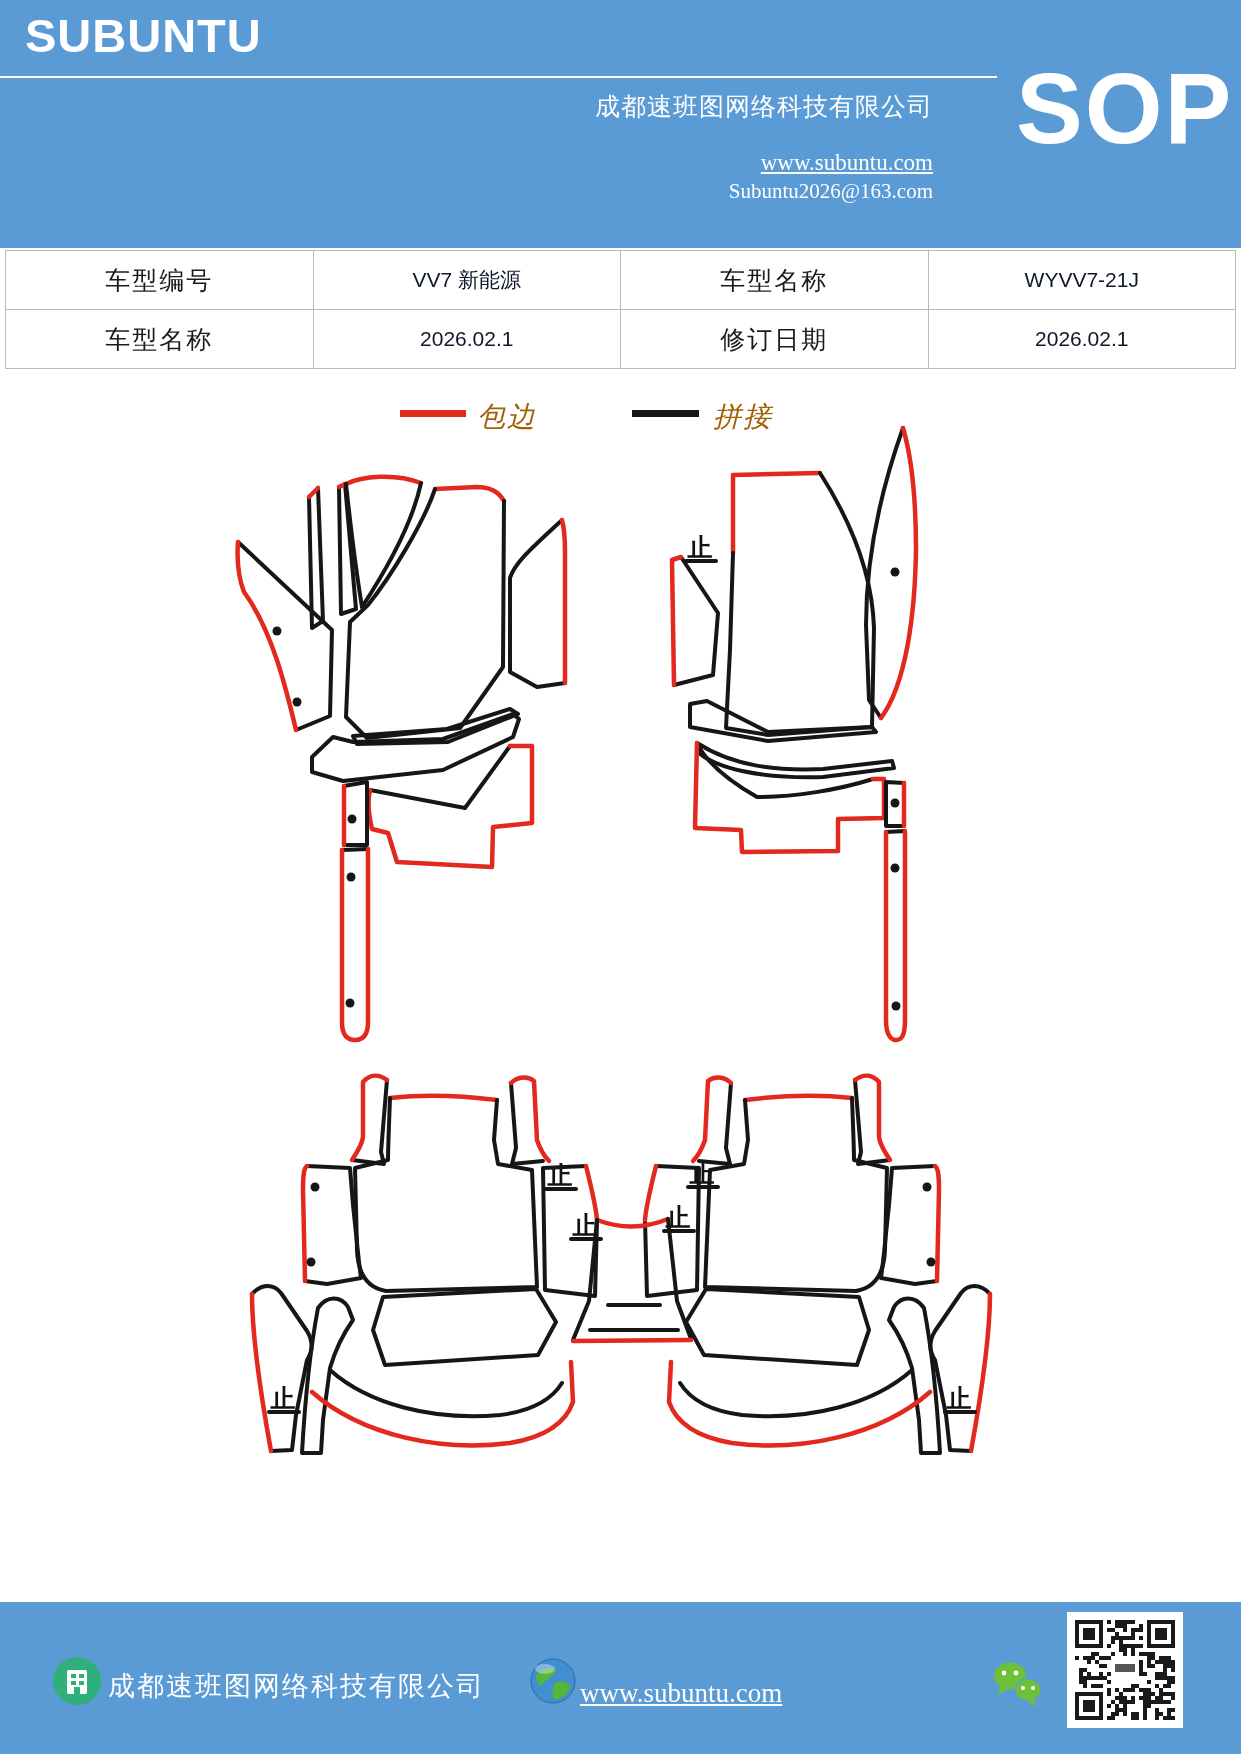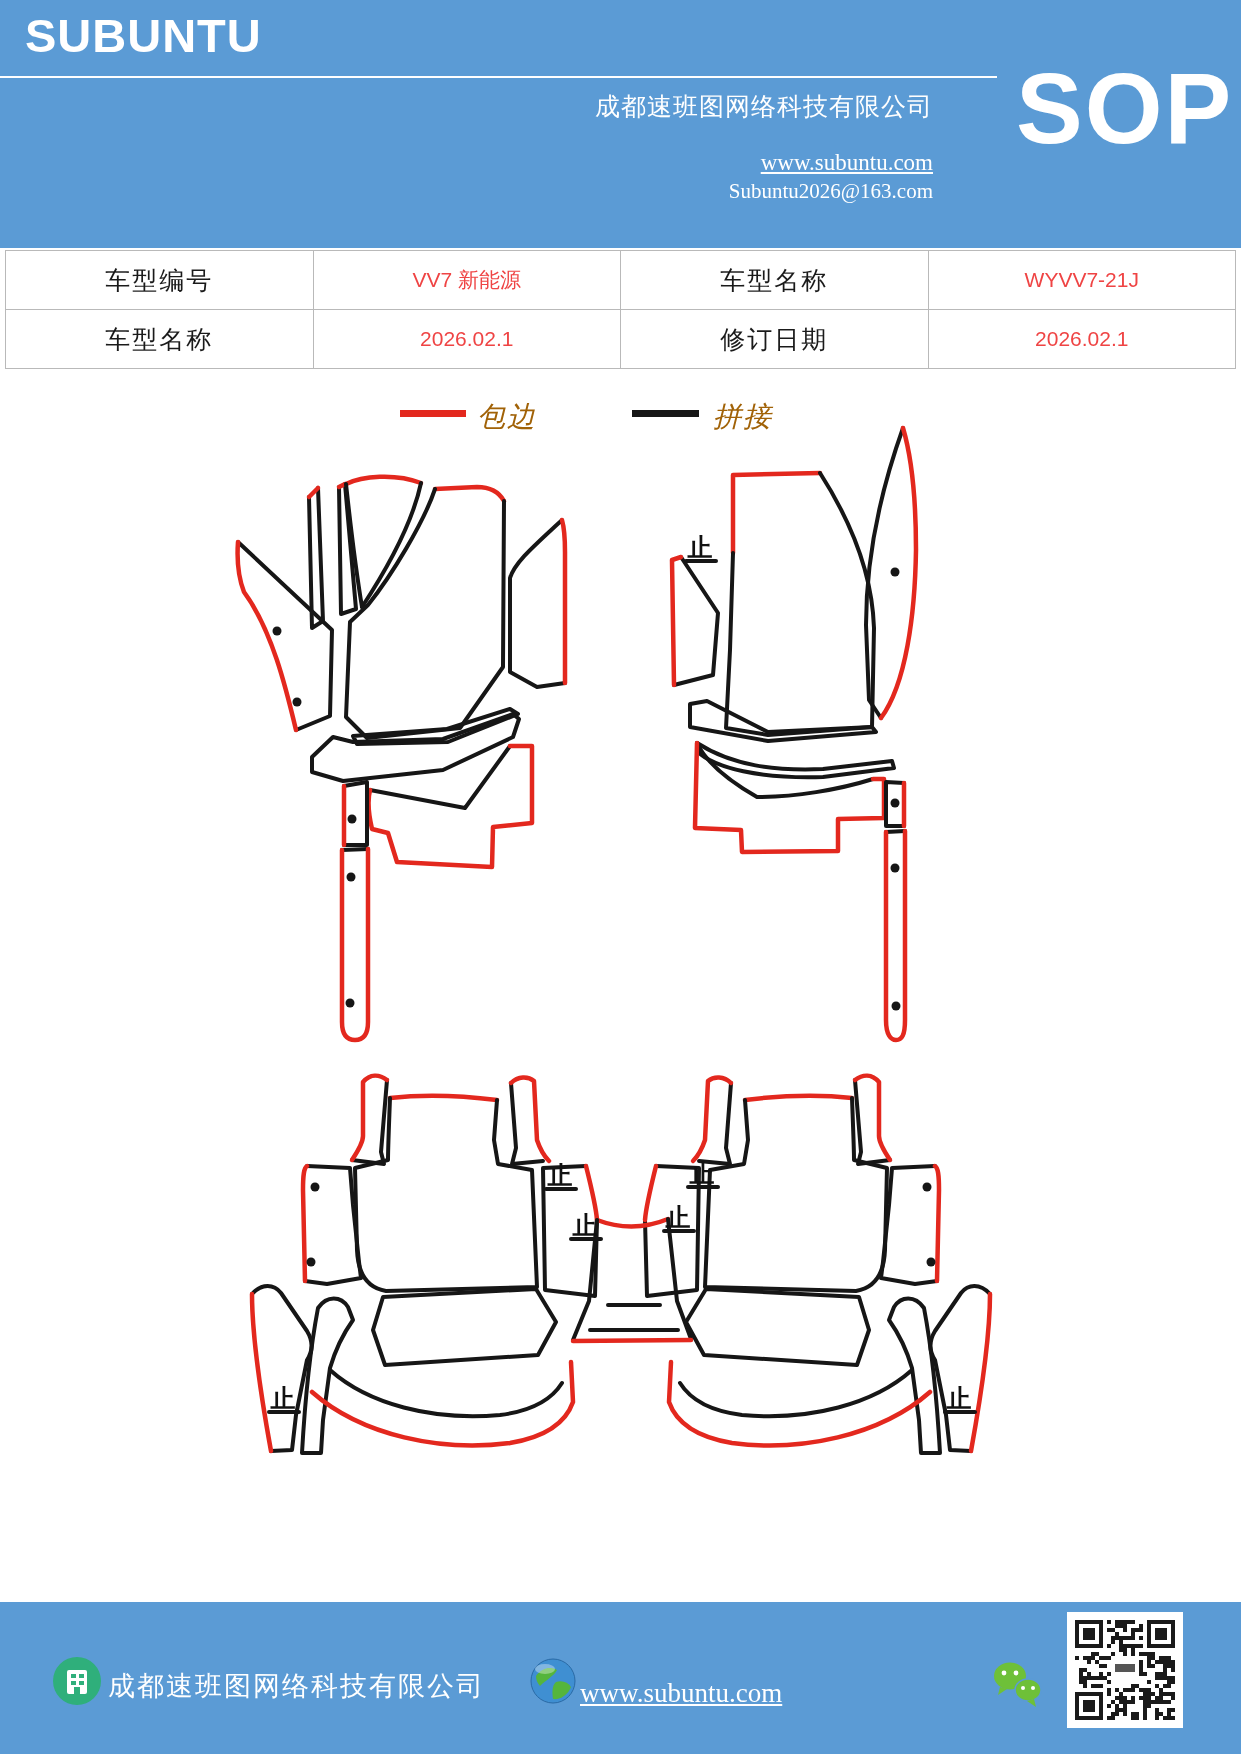--- a/index.html
+++ b/index.html
@@ -20,21 +20,21 @@
   .hd-company{top:90px;right:308px;color:#fff;font-size:25px;letter-spacing:1px;}
   .hd-web{top:150px;right:308px;color:#fff;font-size:23px;text-decoration:underline;}
   .hd-mail{top:179px;right:308px;color:#fff;font-size:21px;}
   .sop{left:1016px;top:58px;color:#fff;font-family:"Liberation Sans","DejaVu Sans",sans-serif;
        font-weight:bold;font-size:100px;line-height:1;letter-spacing:2px;}
 
   
   .info-table{left:5px;top:250px;width:1231px;height:114px;border-collapse:collapse;table-layout:fixed;}
   .info-table td{border:1px solid #b9b9b9;text-align:center;vertical-align:middle;height:56px;}
   .cell-label{font-size:25px;color:#1a1a1a;letter-spacing:2px;}
-  .cell-value{font-family:"Liberation Sans","DejaVu Sans",sans-serif;font-size:21px;color:#ef4444;}
+  .cell-value{font-family:"Liberation Sans","DejaVu Sans",sans-serif;font-size:21px;color:#0f172a;}
 
   
   .legend-swatch{height:7px;top:410px;}
   .legend-red{left:400px;width:66px;background:var(--edge-red);}
   .legend-black{left:632px;width:67px;background:var(--seam-black);}
   .legend-label{top:398px;font-size:28px;color:#a16207;letter-spacing:2px;font-style:italic;}
   .legend-label-bind{left:477px;}
   .legend-label-splice{left:713px;}
 
   

